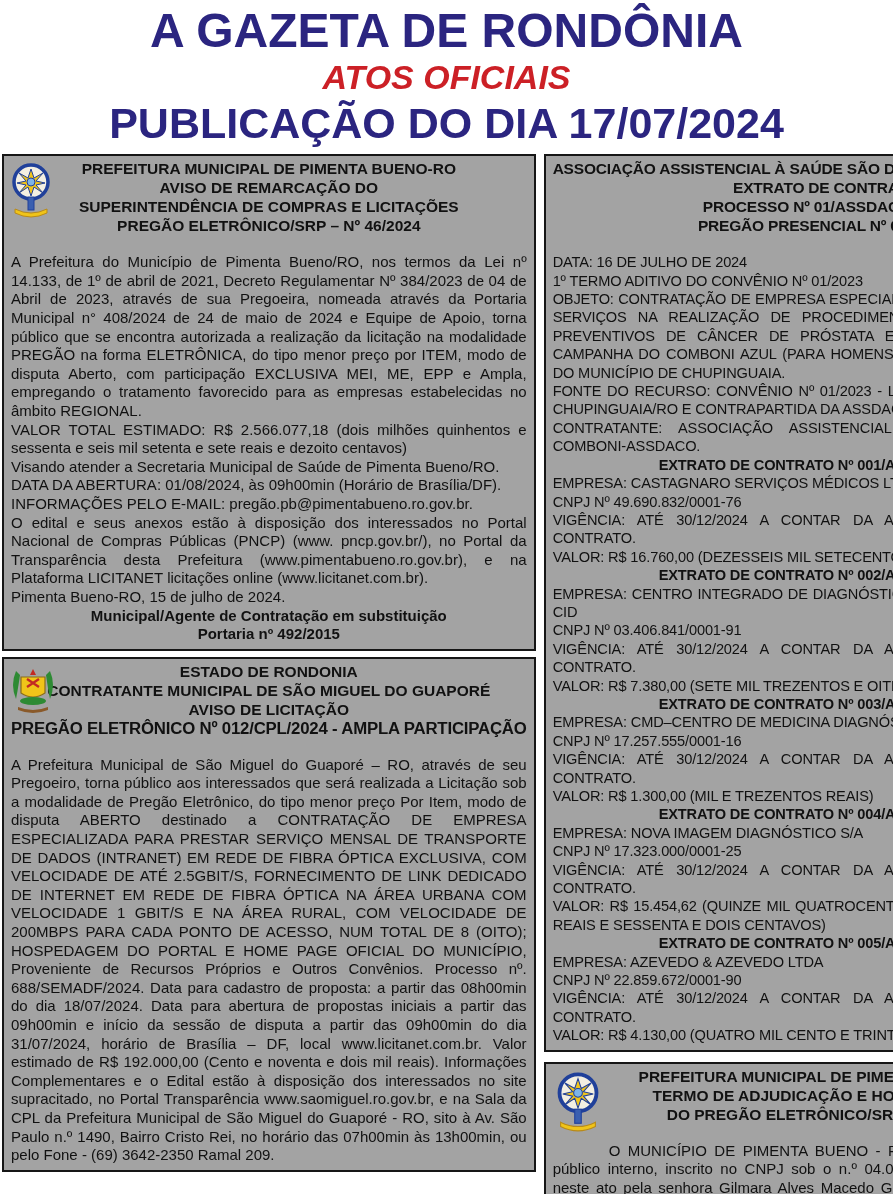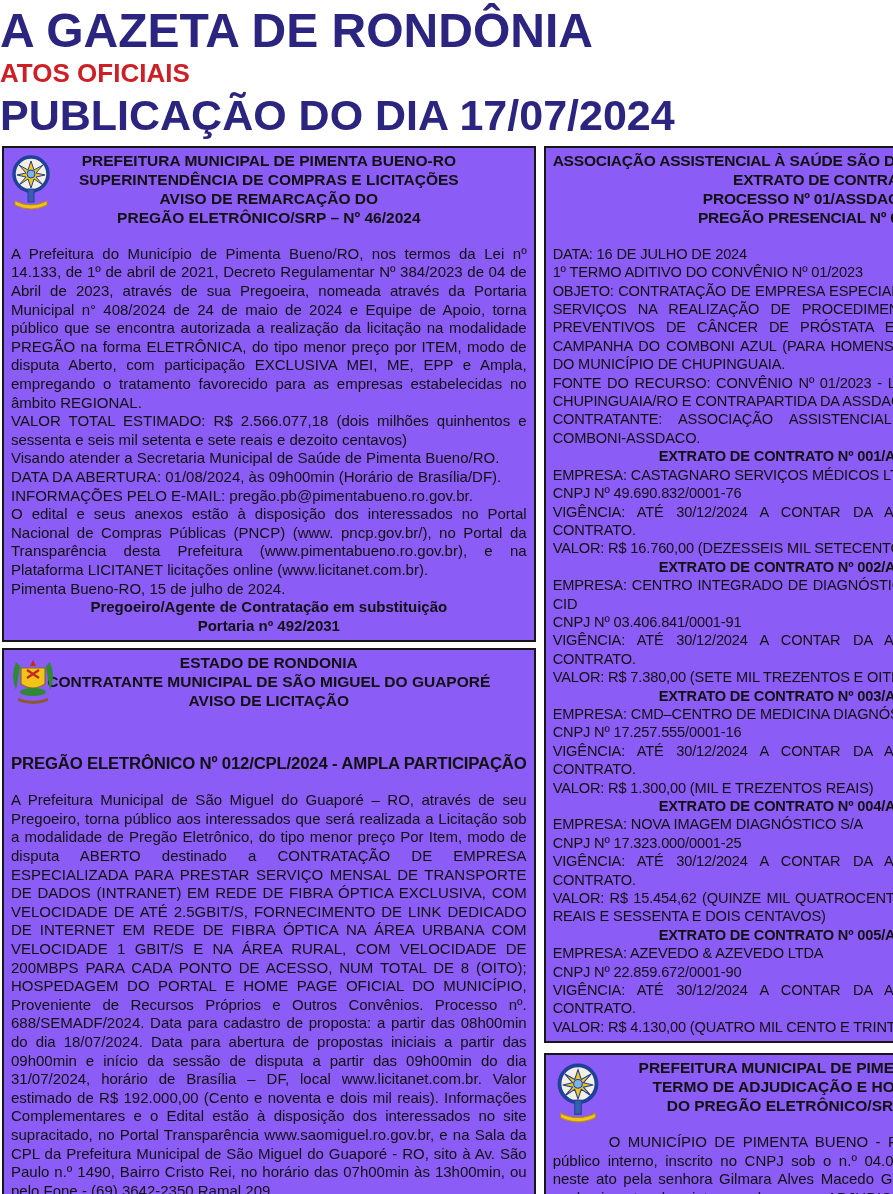--- a/index.html
+++ b/index.html
@@ -5,49 +5,49 @@
   html, body { margin: 0; padding: 0; }
   body {
     width: 893px; height: 1194px; overflow: hidden;
     background: #ffffff;
     font-family: "Liberation Sans", sans-serif;
     color: #111;
   }
   :root { --navy: #2b2580; --red: #cc2026; }
 
   
-  .masthead { padding-top: 2px; line-height: 1.05; }
+  .masthead { text-align: center; padding-top: 2px; line-height: 1.05; }
   .mast-title {
     font-size: 48px; font-weight: bold; color: var(--navy);
     letter-spacing: 0px; margin-top: 4px;
   }
   .mast-subtitle {
-    font-size: 26px; font-weight: bold; color: var(--red); margin-top: 4px;
+    font-size: 34px; font-weight: bold; color: var(--red); margin-top: 4px; font-style: italic;
   }
   .mast-dateline {
     font-size: 43px; font-weight: bold; color: var(--navy); margin-top: 5px;
   }
 
   
   .columns { display: flex; gap: 8px; padding: 0 2px; margin-top: 8px; }
   .col { display: flex; flex-direction: column; }
   .col-left  { flex: 0 0 436px; }
   .col-right { flex: 1 1 auto; }
 
   .article {
-    border: 2px solid #161616; background: #8b5cf6;
+    border: 2px solid #161616; background: #a3a3a3;
     padding: 3px 7px 5px 7px; position: relative;
     margin-bottom: 0;
   }
   .article + .article { margin-top: 6px; }
   .col-right .article + .article { margin-top: 10px; }
 
   .head { text-align: center; font-weight: bold; font-size: 15.5px; line-height: 19px; }
   .head-line { white-space: nowrap; }
-  #article-left2 .head-line:nth-child(4) { font-size: 16.8px; letter-spacing: -0.2px; margin-top: 44px; }
+  #article-left2 .head-line:nth-child(4) { font-size: 16.8px; letter-spacing: -0.2px; }
 
   .body { margin-top: 18px; }
   .para { margin: 0; font-size: 15px; line-height: 18.6px; text-align: justify; }
   .para.cb { text-align: center; font-weight: bold; }
   .para.ji { text-indent: 56px; }
   #article-right1 .para { font-size: 14.6px; line-height: 18.4px; letter-spacing: -0.15px; }
   #article-right1 .head-line { letter-spacing: -0.2px; }
 
   .logo { position: absolute; display: block; }
   #article-left1 .logo { left: 5px; top: 5px; }
@@ -74,34 +74,34 @@
           <g fill="#f0c419" stroke="#20409a" stroke-width="1">
             <polygon points="22,8 25,17 34,12 27,20 36,22 27,24 34,32 25,26 22,35 19,26 10,32 17,24 8,22 17,20 10,12 19,17"></polygon>
           </g>
           <circle cx="22" cy="21" r="4" fill="#7db4e8" stroke="#20409a" stroke-width="1"></circle>
           <rect x="19" y="36" width="6" height="13" fill="#3a5fb0" stroke="#20409a" stroke-width="1"></rect>
           <path d="M6 48 Q22 56 38 48 L38 52 Q22 60 6 52 Z" fill="#f0c419" stroke="#b88a1a" stroke-width="1"></path>
         </svg>
       </span>
       <header class="head">
           <div class="head-line">PREFEITURA MUNICIPAL DE PIMENTA BUENO-RO</div>
+          <div class="head-line">AVISO DE REMARCAÇÃO DO</div>
           <div class="head-line">SUPERINTENDÊNCIA DE COMPRAS E LICITAÇÕES</div>
-          <div class="head-line">AVISO DE REMARCAÇÃO DO</div>
           <div class="head-line">PREGÃO ELETRÔNICO/SRP – Nº 46/2024</div>
         </header>
       <div class="body">
           <p class="para j">A Prefeitura do Município de Pimenta Bueno/RO, nos termos da Lei nº 14.133, de 1º de abril de 2021, Decreto Regulamentar Nº 384/2023 de 04 de Abril de 2023, através de sua Pregoeira, nomeada através da Portaria Municipal n° 408/2024 de 24 de maio de 2024 e Equipe de Apoio, torna público que se encontra autorizada a realização da licitação na modalidade PREGÃO na forma ELETRÔNICA, do tipo menor preço por ITEM, modo de disputa Aberto, com participação EXCLUSIVA MEI, ME, EPP e Ampla, empregando o tratamento favorecido para as empresas estabelecidas no âmbito  REGIONAL.</p>
           <p class="para j"> VALOR TOTAL ESTIMADO: R$ 2.566.077,18 (dois milhões quinhentos e sessenta e seis mil setenta e sete reais e dezoito centavos)</p>
           <p class="para j">Visando atender a Secretaria Municipal de Saúde de Pimenta Bueno/RO.</p>
           <p class="para j">DATA DA ABERTURA: 01/08/2024, às 09h00min (Horário de Brasília/DF).</p>
           <p class="para j">INFORMAÇÕES PELO E-MAIL: pregão.pb@pimentabueno.ro.gov.br.</p>
           <p class="para j">O edital e seus anexos estão à disposição dos interessados no Portal Nacional de Compras Públicas (PNCP) (www. pncp.gov.br/), no Portal da Transparência desta Prefeitura (www.pimentabueno.ro.gov.br), e na Plataforma LICITANET licitações online (www.licitanet.com.br).</p>
           <p class="para j">Pimenta Bueno-RO, 15 de julho de 2024.</p>
-          <p class="para cb">Pregoeiro/Agente de Contratação em substituição</p>
-          <p class="para cb">Portaria nº 492/2031</p>
+          <p class="para cb">Municipal/Agente de Contratação em substituição</p>
+          <p class="para cb">Portaria nº 492/2015</p>
         </div>
     </section>
 
     <section class="article" id="article-left2">
       <span class="logo">
         <svg width="50" height="50" viewBox="0 0 50 50" xmlns="http://www.w3.org/2000/svg">
           <path d="M8 6 Q2 20 8 34 Q10 24 12 10 Z" fill="#2d8a33"></path>
           <path d="M42 6 Q48 20 42 34 Q40 24 38 10 Z" fill="#2d8a33"></path>
           <path d="M13 12 L37 12 L37 28 Q25 36 13 28 Z" fill="#f0c419" stroke="#8a6d1a" stroke-width="1.2"></path>
           <path d="M25 4 L28 10 L22 10 Z" fill="#c22a23"></path>

